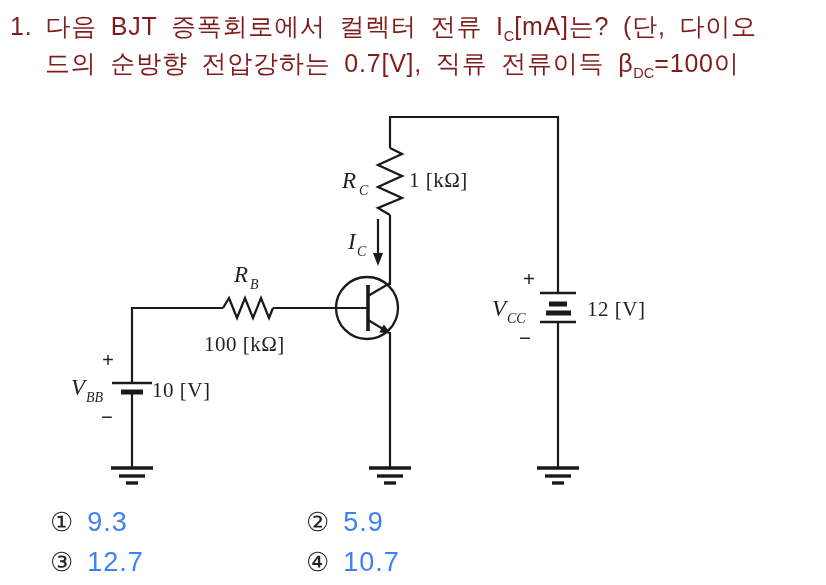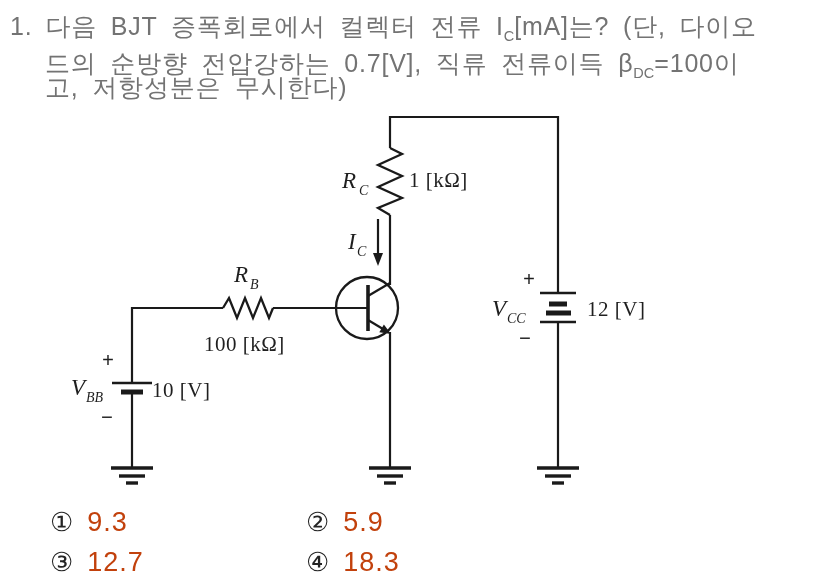--- a/index.html
+++ b/index.html
@@ -13,21 +13,21 @@
     overflow: hidden;
   }
   
   .q-line {
     position: absolute;
     white-space: nowrap;
     font-size: 25px;
     line-height: 30px;
     letter-spacing: 0.8px;
     word-spacing: 6px;
-    color: #737373;
+    color: #7f1d1d;
   }
   .q-line sub {
     font-size: 0.58em;
     letter-spacing: 0;
     line-height: 0;
   }
   .q-num { margin-right: 13px; }
   #q-line1 { left: 10px; top: 11px; }
   #q-line2 { left: 45px; top: 48px; }
   #q-line3 { left: 45px; top: 72px; }
@@ -57,40 +57,39 @@
     align-items: center;
     white-space: nowrap;
   }
   .opt-marker {
     font-size: 26px;
     color: #242424;
     margin-right: 14px;
   }
   .opt-value {
     font-size: 27px;
-    color: #c2410c;
+    color: #3b82f6;
     letter-spacing: 1px;
   }
   #opt-1 { left: 50px;  top: 507px; }
   #opt-2 { left: 306px; top: 507px; }
   #opt-3 { left: 50px;  top: 547px; }
   #opt-4 { left: 306px; top: 547px; }
 </style>
 </head>
 <body>
 
 <div class="page">
 
   <div class="q-line" id="q-line1">
     <span class="q-num">1.</span><span>다음 BJT 증폭회로에서 컬렉터 전류 </span><span>I</span><sub>C</sub><span>[mA]는? (단, 다이오</span>
   </div>
   <div class="q-line" id="q-line2">
     <span>드의 순방향 전압강하는 0.7[V], 직류 전류이득 </span><span>β</span><sub>DC</sub><span>=100이</span>
   </div>
-  <div class="q-line" id="q-line3">고, 저항성분은 무시한다)</div>
 
   <svg class="circuit" viewBox="0 0 826 400">
 
     <g>
       <line class="wire" x1="390" y1="17" x2="558" y2="17"></line>
       <line class="wire" x1="390" y1="16" x2="390" y2="48"></line>
       <line class="wire" x1="390" y1="115" x2="390" y2="185"></line>
       <line class="wire" x1="390" y1="232" x2="390" y2="368"></line>
       <line class="wire" x1="558" y1="16" x2="558" y2="193"></line>
       <line class="wire" x1="558" y1="222" x2="558" y2="368"></line>
@@ -176,16 +175,16 @@
   <div class="option" id="opt-2">
     <span class="opt-marker">②</span>
     <span class="opt-value">5.9</span>
   </div>
   <div class="option" id="opt-3">
     <span class="opt-marker">③</span>
     <span class="opt-value">12.7</span>
   </div>
   <div class="option" id="opt-4">
     <span class="opt-marker">④</span>
-    <span class="opt-value">18.3</span>
+    <span class="opt-value">10.7</span>
   </div>
 
 </div>
 
 </body></html>

